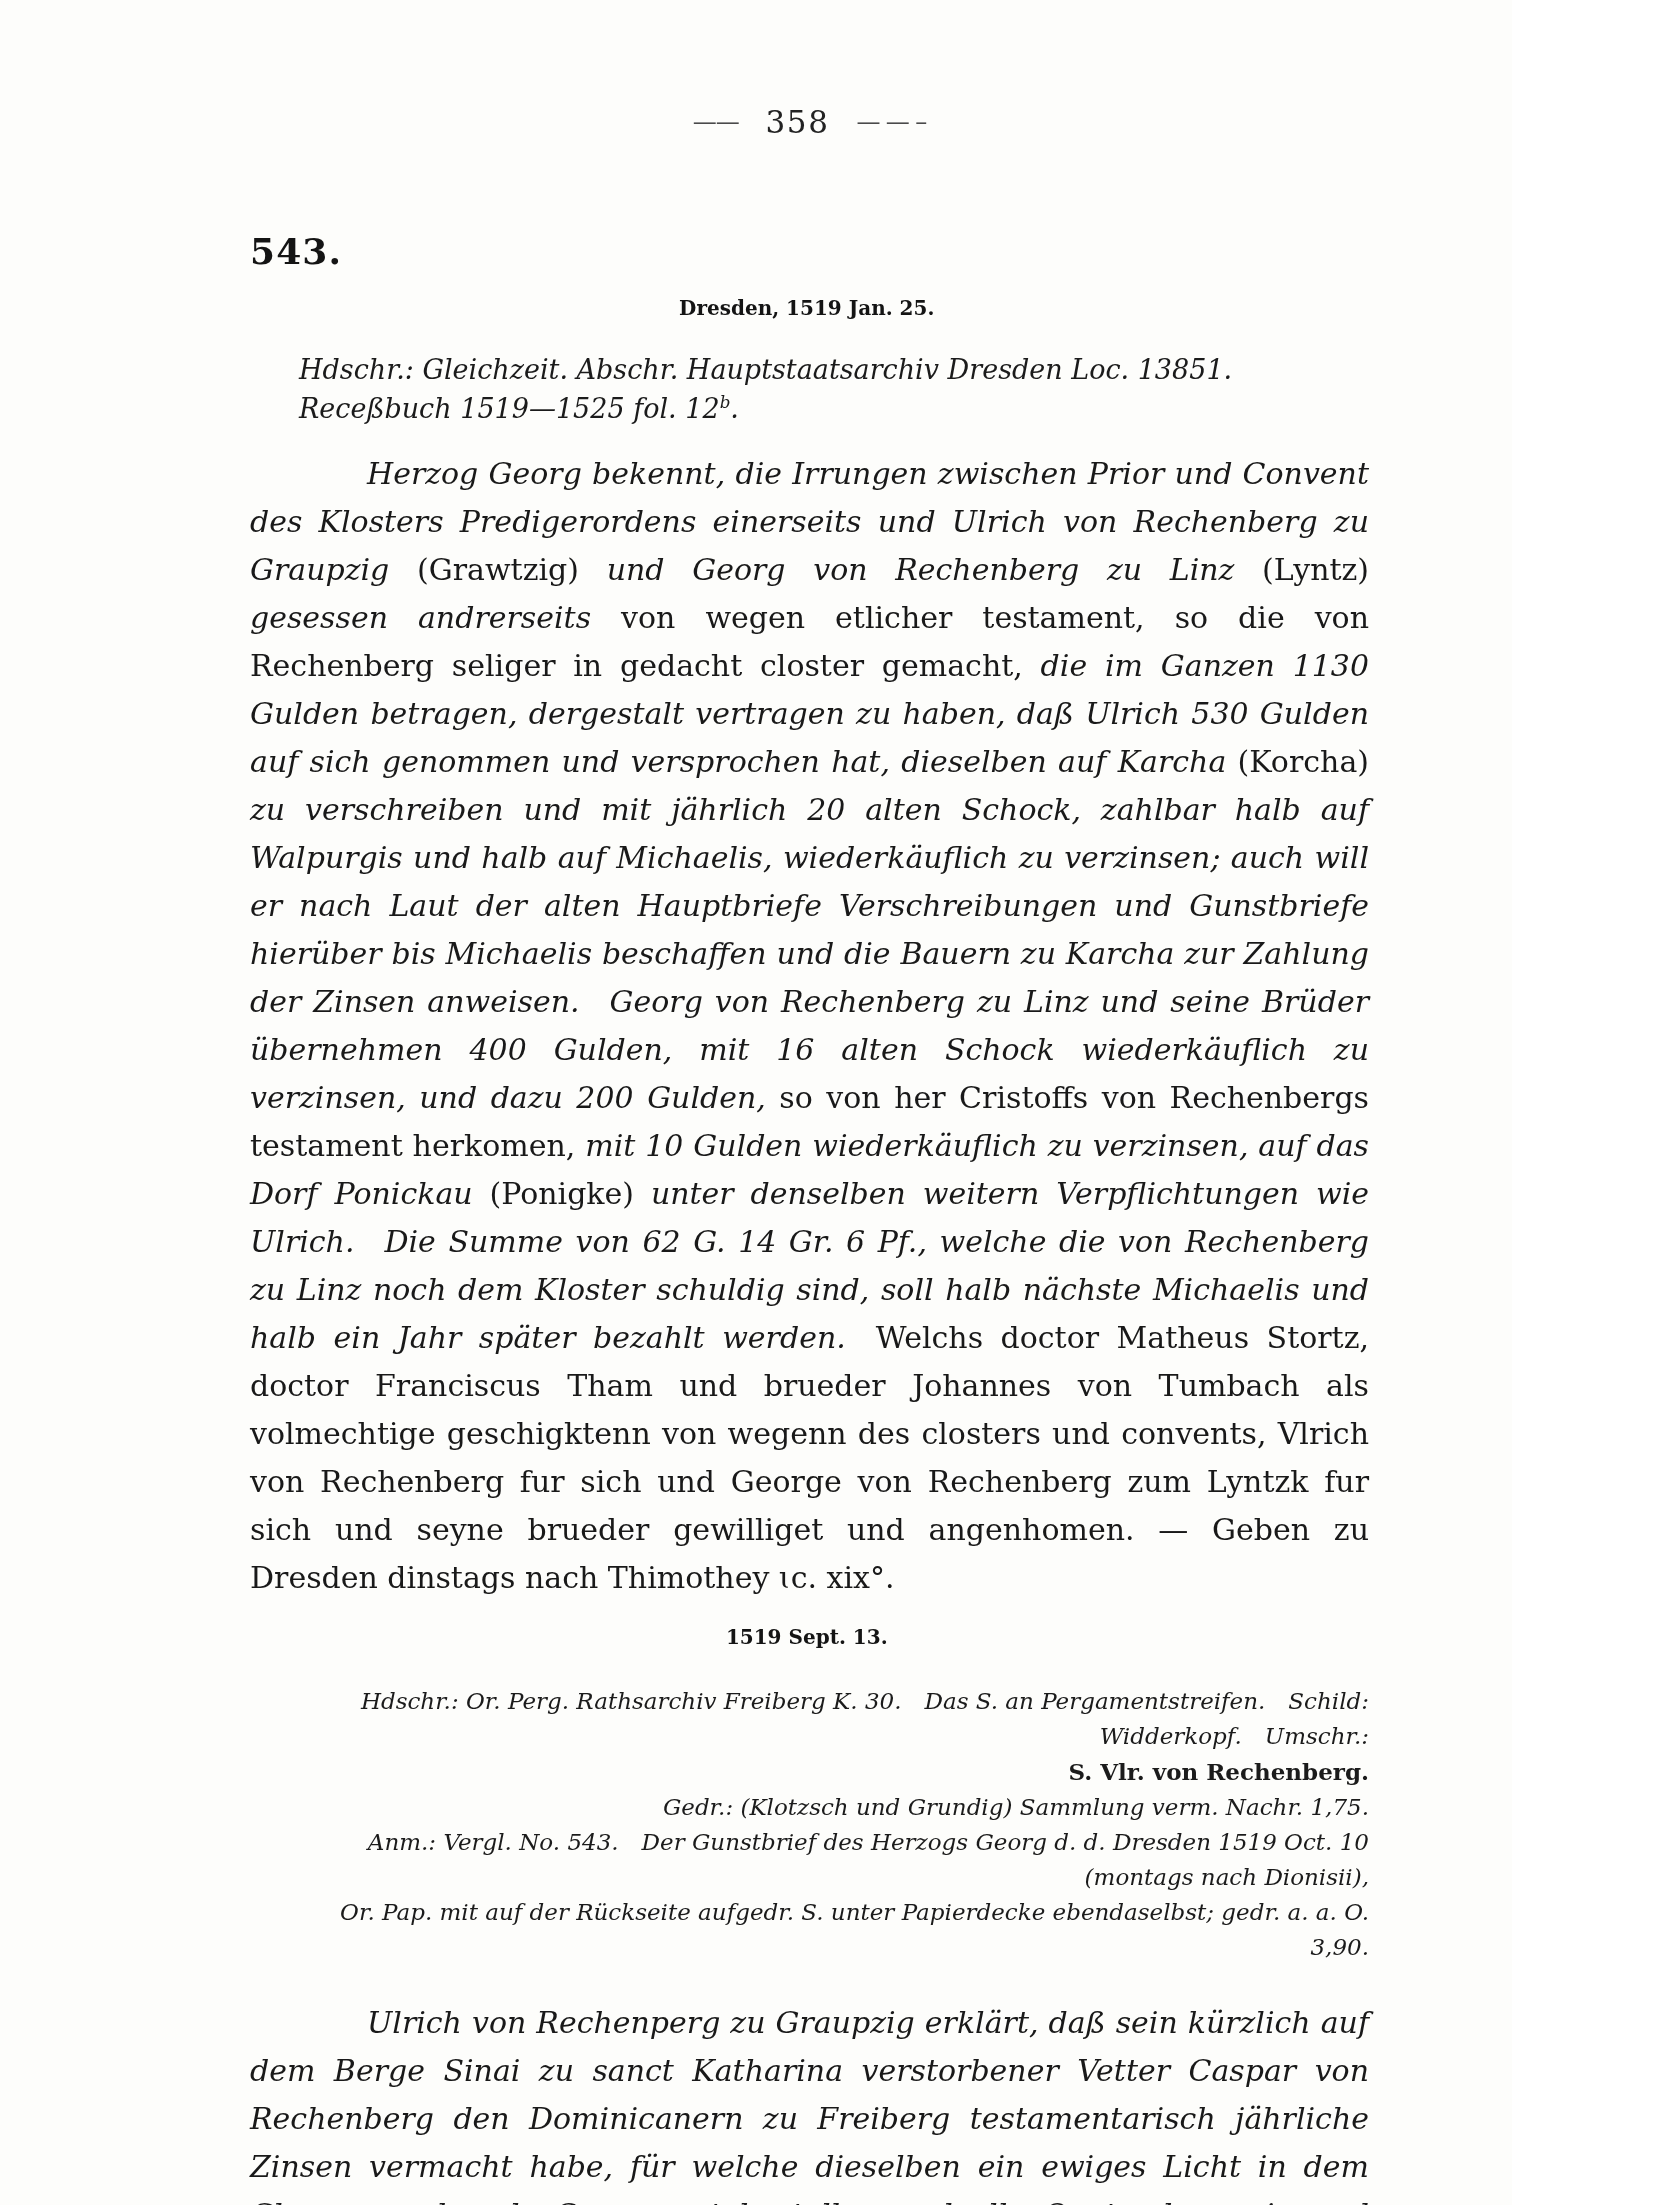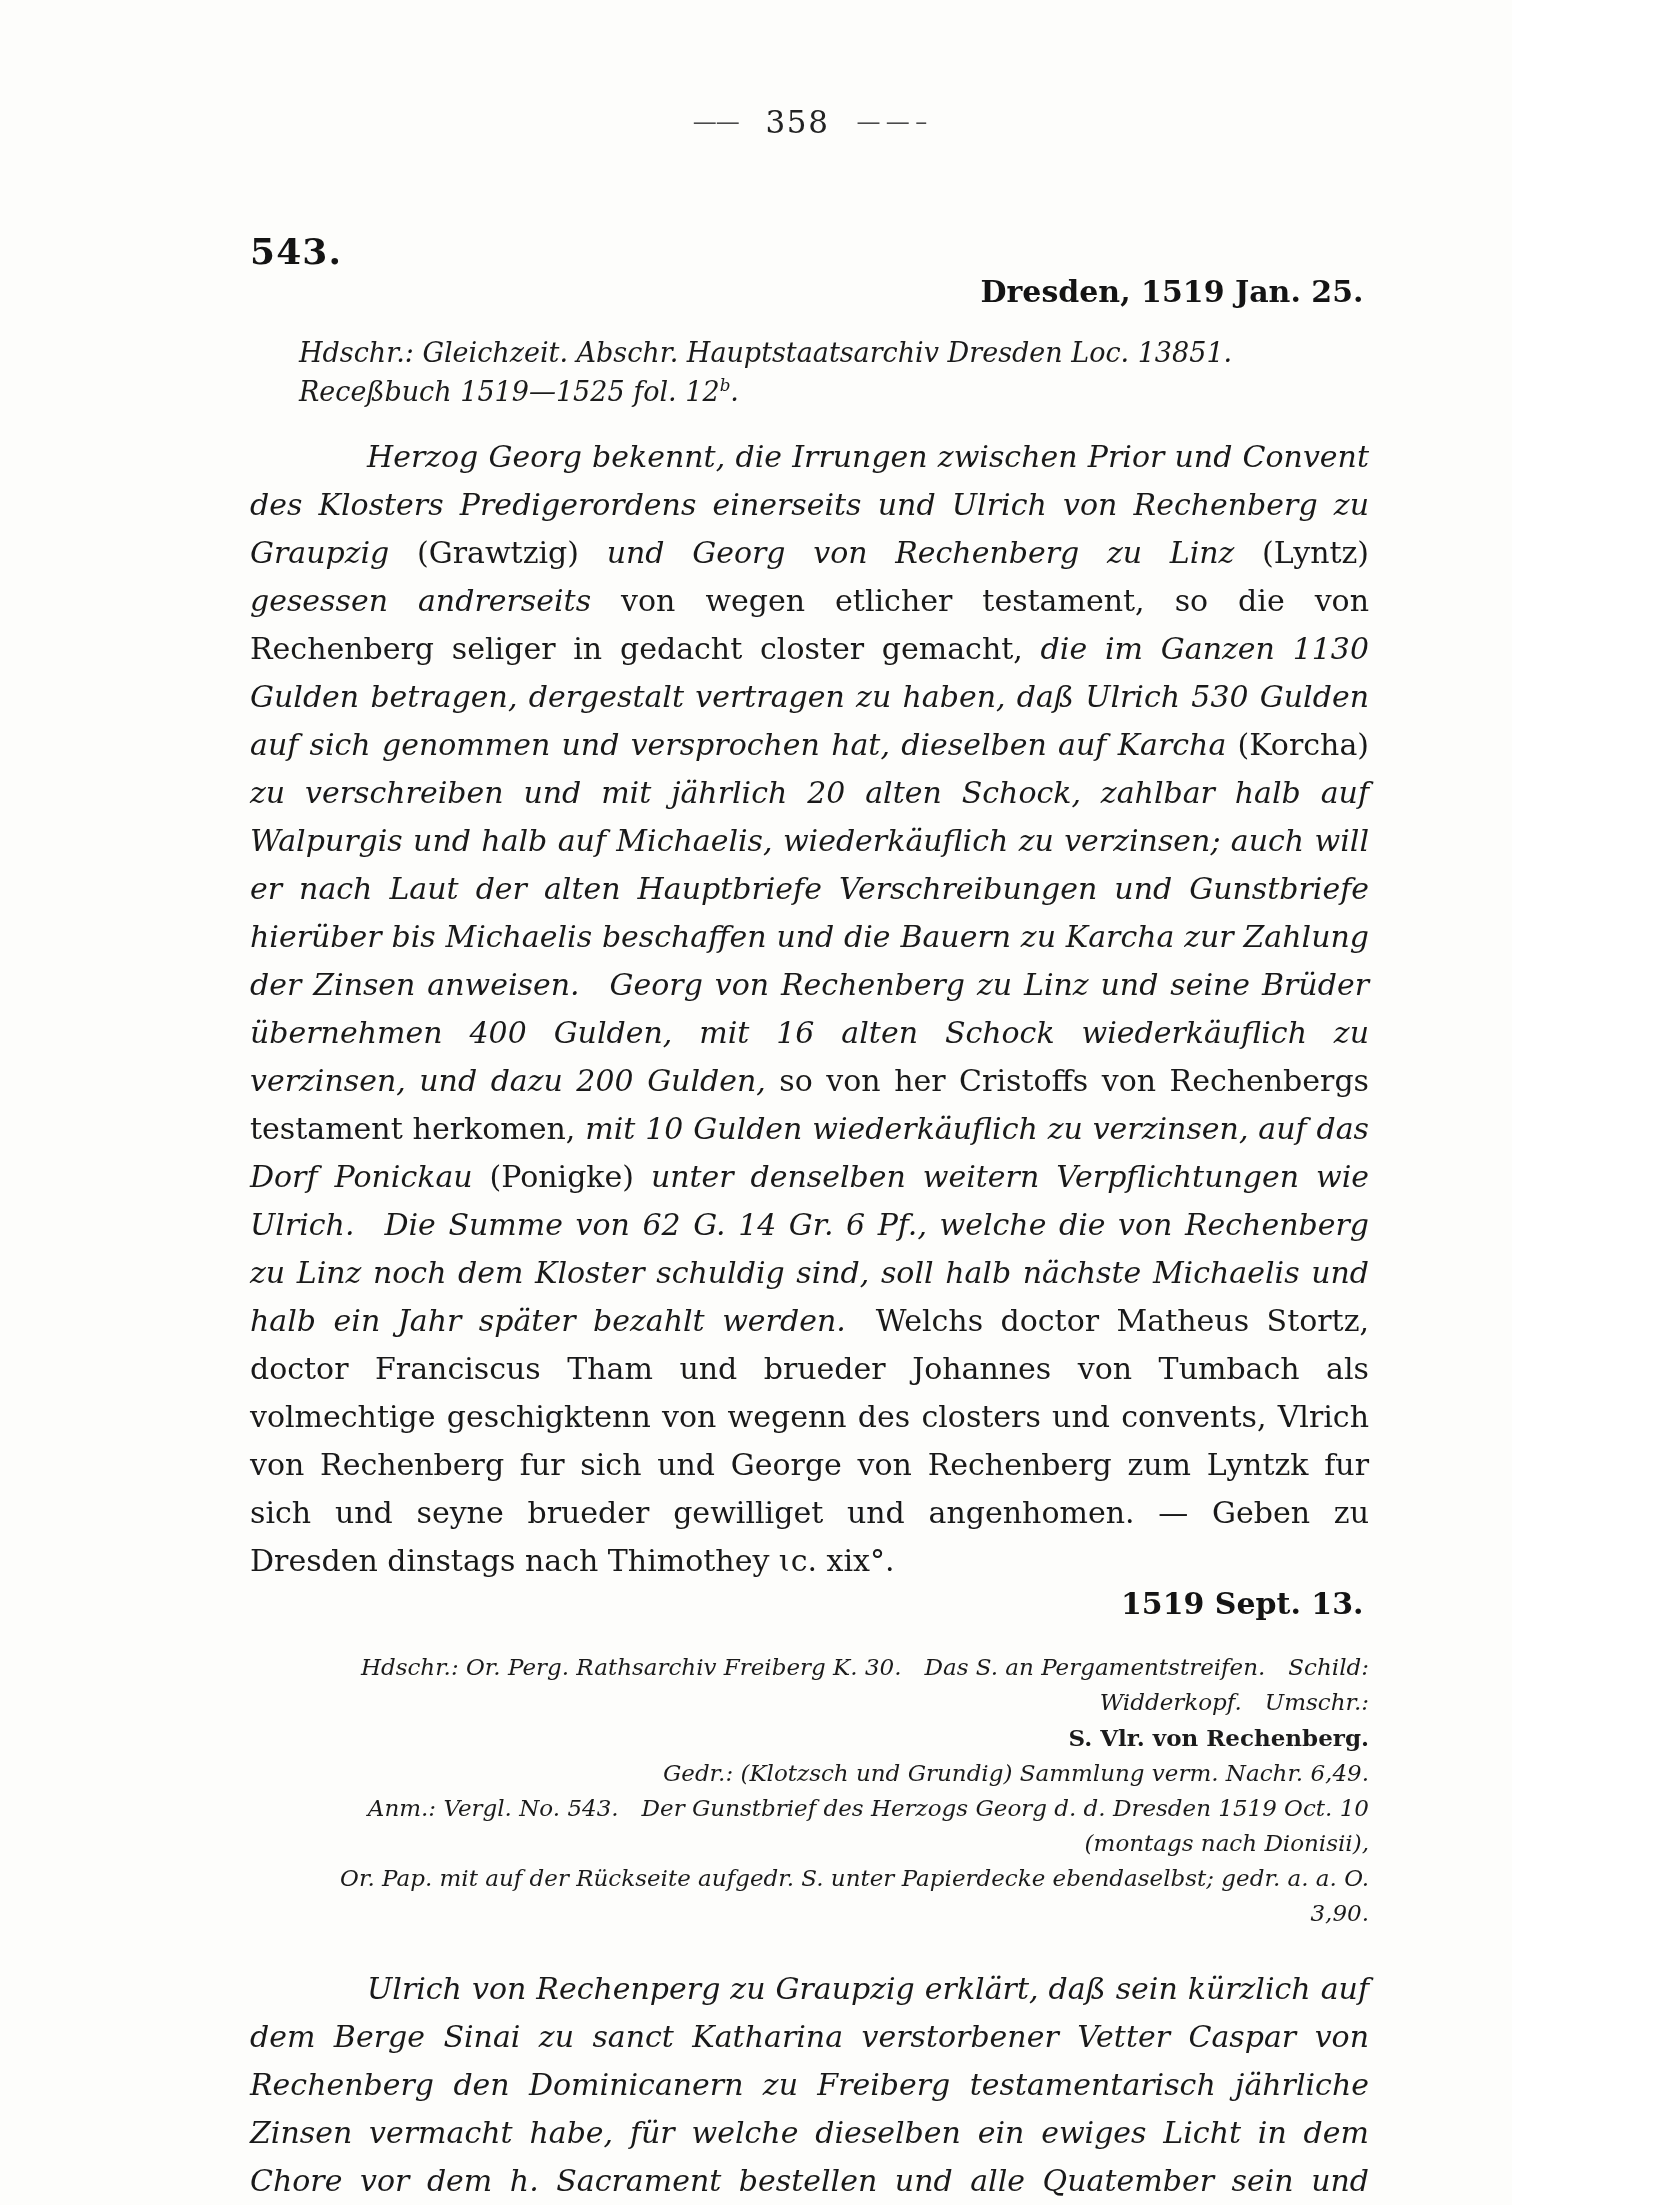--- a/index.html
+++ b/index.html
@@ -41,24 +41,24 @@
     text-align: left;
     font-weight: bold;
     font-size: 36px;
     line-height: 44px;
     letter-spacing: 1.1px;
     color: #141414;
   }
   .entry-heading.h544 { margin-top: 117px; }
 
   .entry-date {
-    margin-top: 2px;
-    text-align: right;
+    margin-top: 19px;
+    text-align: center;
     font-weight: bold;
-    font-size: 30px;
+    font-size: 20px;
     line-height: 33px;
     color: #141414;
     padding-right: 5.5px;
   }
 
   
   .source-543 {
     margin-top: 29px;
     padding-left: 49px;
     font-size: 27px;
@@ -126,21 +126,21 @@
     <div class="entry-date">Dresden, 1519 Jan. 25.</div>
     <div class="source-543"><span class="run it">Hdschr.: Gleichzeit. Abschr. Hauptstaatsarchiv Dresden Loc. 13851. Receßbuch 1519—1525 fol. 12</span><span class="run sup">b</span><span class="run it">.</span></div>
     <p class="body-text"><span class="run it">Herzog Georg bekennt, die Irrungen zwischen Prior und Convent des Klosters Predigerordens einerseits und Ulrich von Rechenberg zu Graupzig </span><span class="run rm">(Grawtzig)</span><span class="run it"> und Georg von Rechenberg zu Linz </span><span class="run rm">(Lyntz)</span><span class="run it"> gesessen andrerseits </span><span class="run rm">von wegen etlicher testament, so die von Rechenberg seliger in gedacht closter gemacht, </span><span class="run it">die im Ganzen 1130 Gulden betragen, dergestalt vertragen zu haben, daß Ulrich 530 Gulden auf sich genommen und versprochen hat, dieselben auf Karcha </span><span class="run rm">(Korcha)</span><span class="run it"> zu verschreiben und mit jährlich 20 alten Schock, zahlbar halb auf Walpurgis und halb auf Michaelis, wiederkäuflich zu verzinsen; auch will er nach Laut der alten Hauptbriefe Verschreibungen und Gunstbriefe hierüber bis Michaelis beschaffen und die Bauern zu Karcha zur Zahlung der Zinsen anweisen. Georg von Rechenberg zu Linz und seine Brüder übernehmen 400 Gulden, mit 16 alten Schock wiederkäuflich zu verzinsen, und dazu 200 Gulden, </span><span class="run rm">so von her Cristoffs von Rechenbergs testament herkomen, </span><span class="run it">mit 10 Gulden wiederkäuflich zu verzinsen, auf das Dorf Ponickau </span><span class="run rm">(Ponigke)</span><span class="run it"> unter denselben weitern Verpflichtungen wie Ulrich. Die Summe von 62 G. 14 Gr. 6 Pf., welche die von Rechenberg zu Linz noch dem Kloster schuldig sind, soll halb nächste Michaelis und halb ein Jahr später bezahlt werden. </span><span class="run rm">Welchs doctor Matheus Stortz, doctor Franciscus Tham und brueder Johannes von Tumbach als volmechtige geschigktenn von wegenn des closters und convents, Vlrich von Rechenberg fur sich und George von Rechenberg zum Lyntzk fur sich und seyne brueder gewilliget und angenhomen. — Geben zu Dresden dinstags nach Thimothey ɩc. xix°.</span></p>
   </section>
 
   <section>
     <div class="entry-date">1519 Sept. 13.</div>
     <div class="source-block">
       <div class="src-line"><span class="run it">Hdschr.: Or. Perg. Rathsarchiv Freiberg K. 30. Das S. an Pergamentstreifen. Schild: Widderkopf. Umschr.:</span></div>
       <div class="src-line cont"><span class="run bold">S. Vlr. von Rechenberg.</span></div>
-      <div class="src-line"><span class="run it">Gedr.: (Klotzsch und Grundig) Sammlung verm. Nachr. 6,49.</span></div>
+      <div class="src-line"><span class="run it">Gedr.: (Klotzsch und Grundig) Sammlung verm. Nachr. 1,75.</span></div>
       <div class="src-line"><span class="run it">Anm.: Vergl. No. 543. Der Gunstbrief des Herzogs Georg d. d. Dresden 1519 Oct. 10 (montags nach Dionisii),</span></div>
       <div class="src-line cont"><span class="run it">Or. Pap. mit auf der Rückseite aufgedr. S. unter Papierdecke ebendaselbst; gedr. a. a. O. 3,90.</span></div>
     </div>
     <p class="body-text body-544"><span class="run it">Ulrich von Rechenperg zu Graupzig erklärt, daß sein kürzlich auf dem Berge Sinai zu sanct Katharina verstorbener Vetter Caspar von Rechenberg den Dominicanern zu Freiberg testamentarisch jährliche Zinsen vermacht habe, für welche dieselben ein ewiges Licht in dem Chore vor dem h. Sacrament bestellen und alle Quatember sein und seines Geschlechts Seelengedächtnis mit Vigilien und Seelmessen begehen sollen, auch </span></p>
   </section>
 
   <span class="mnum mn-5">5</span>
   <span class="mnum mn-10">10</span>
   <span class="mnum mn-15">15</span>
   <span class="mnum mn-20">20</span>

